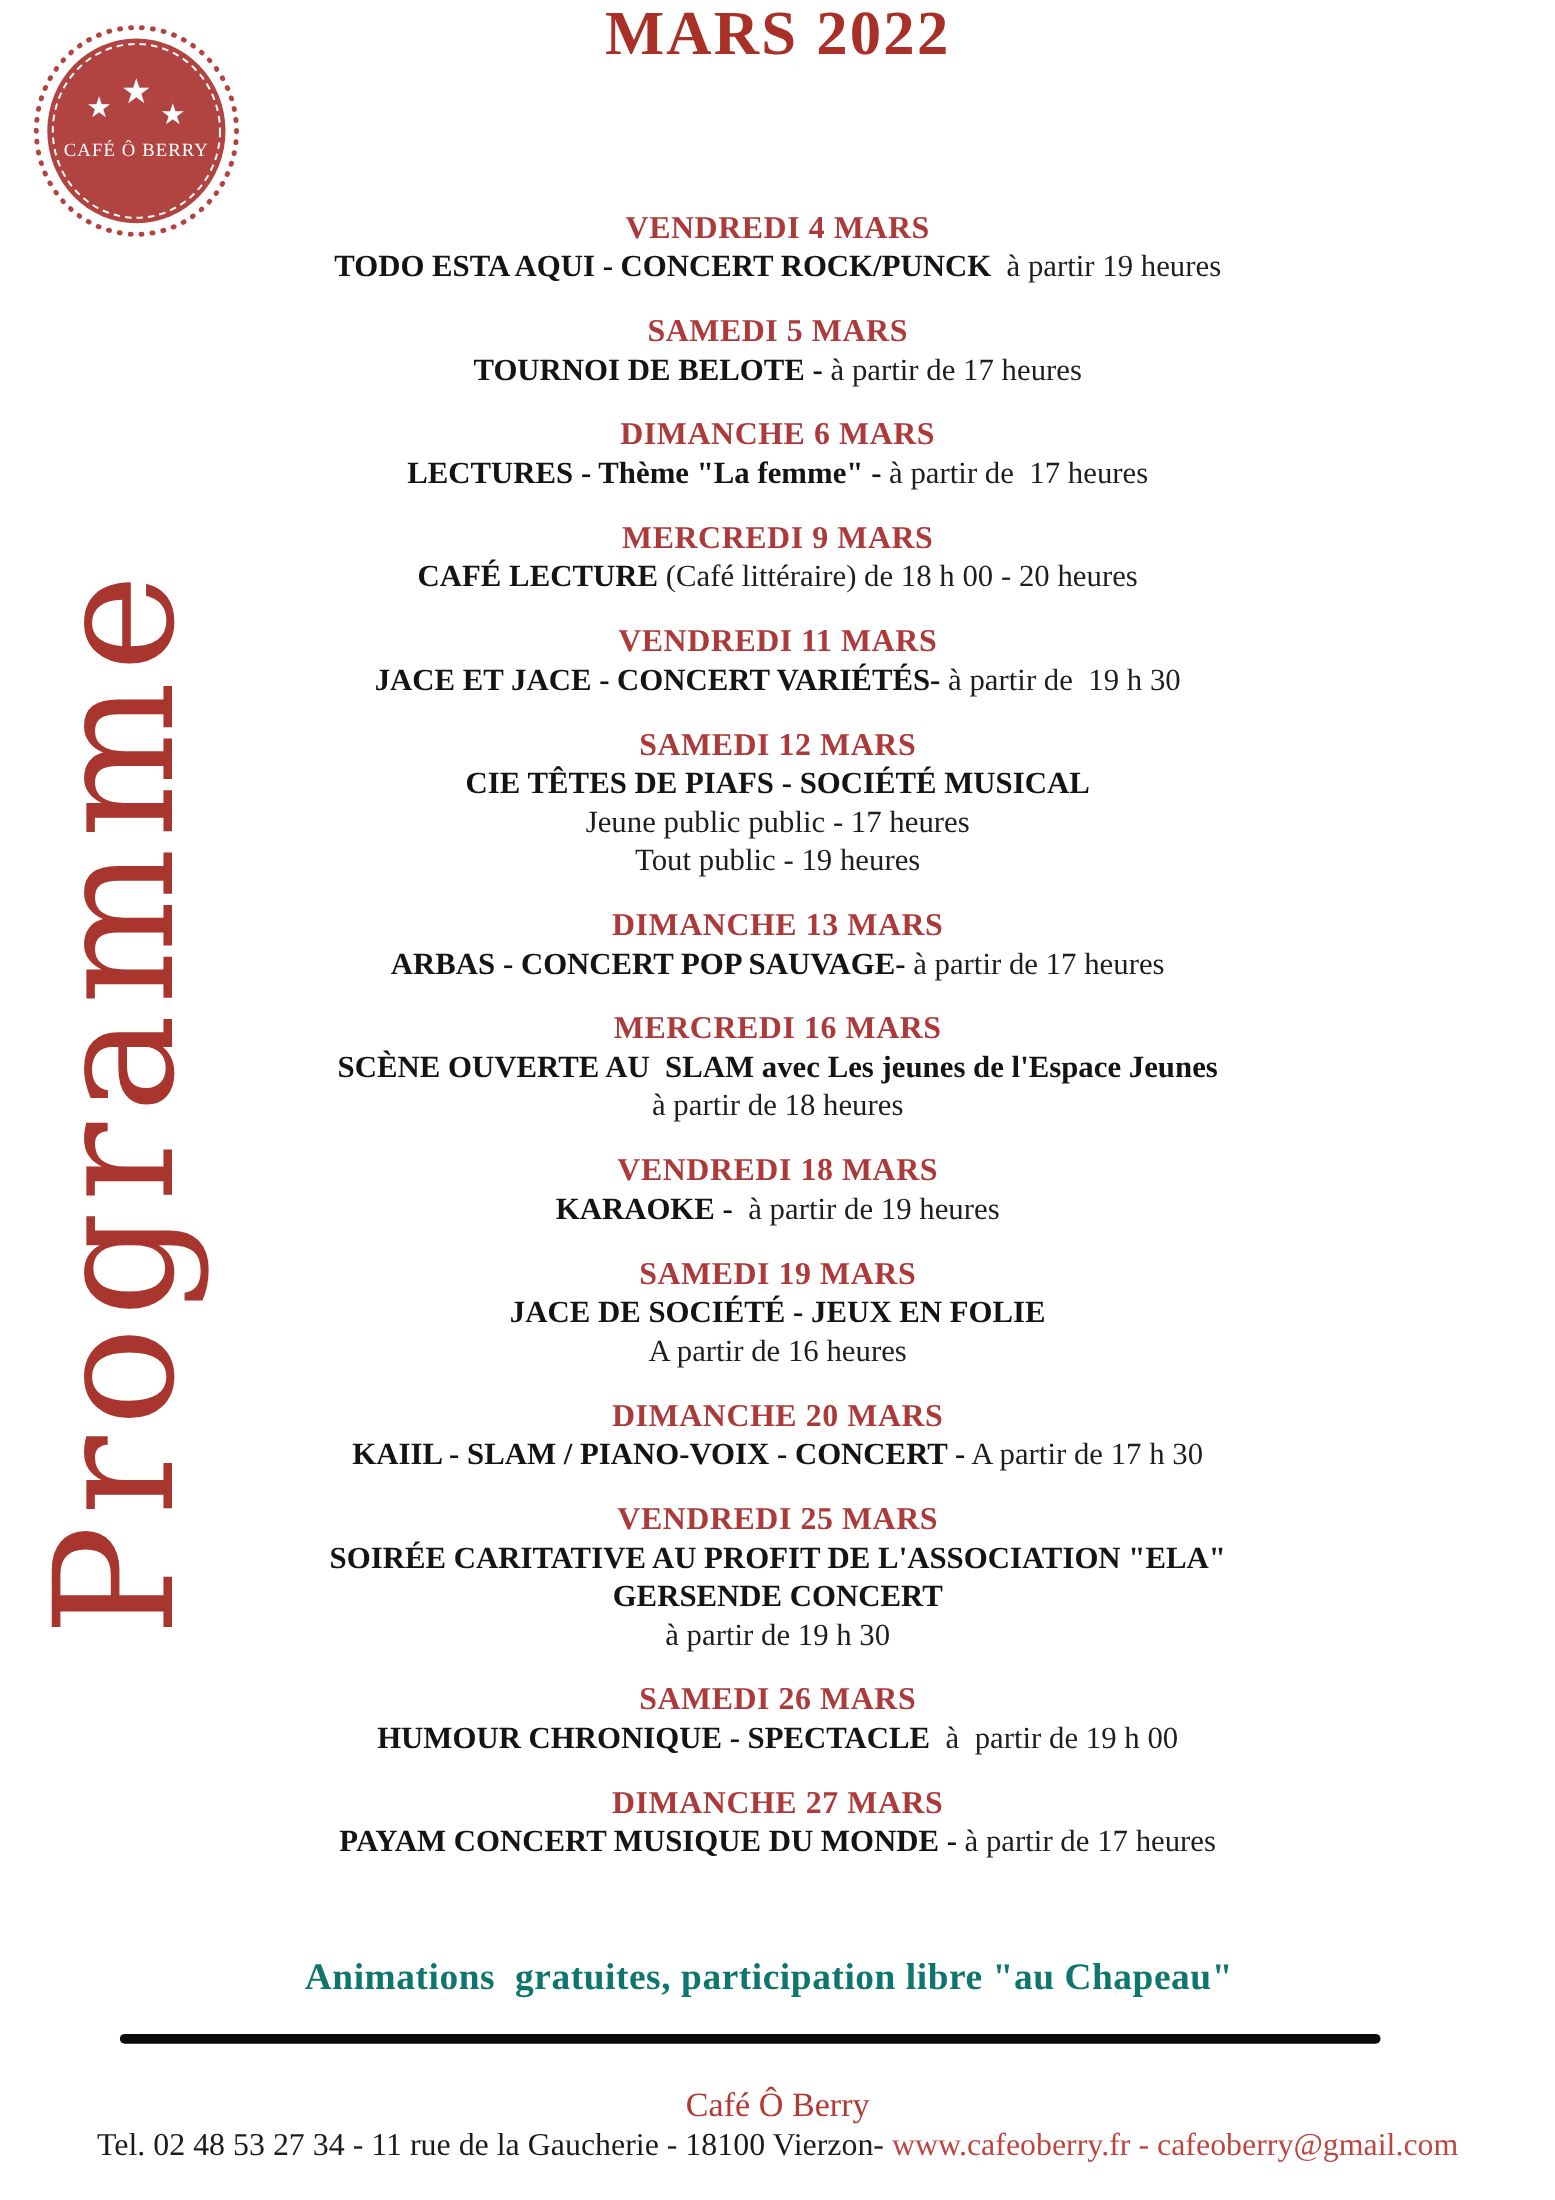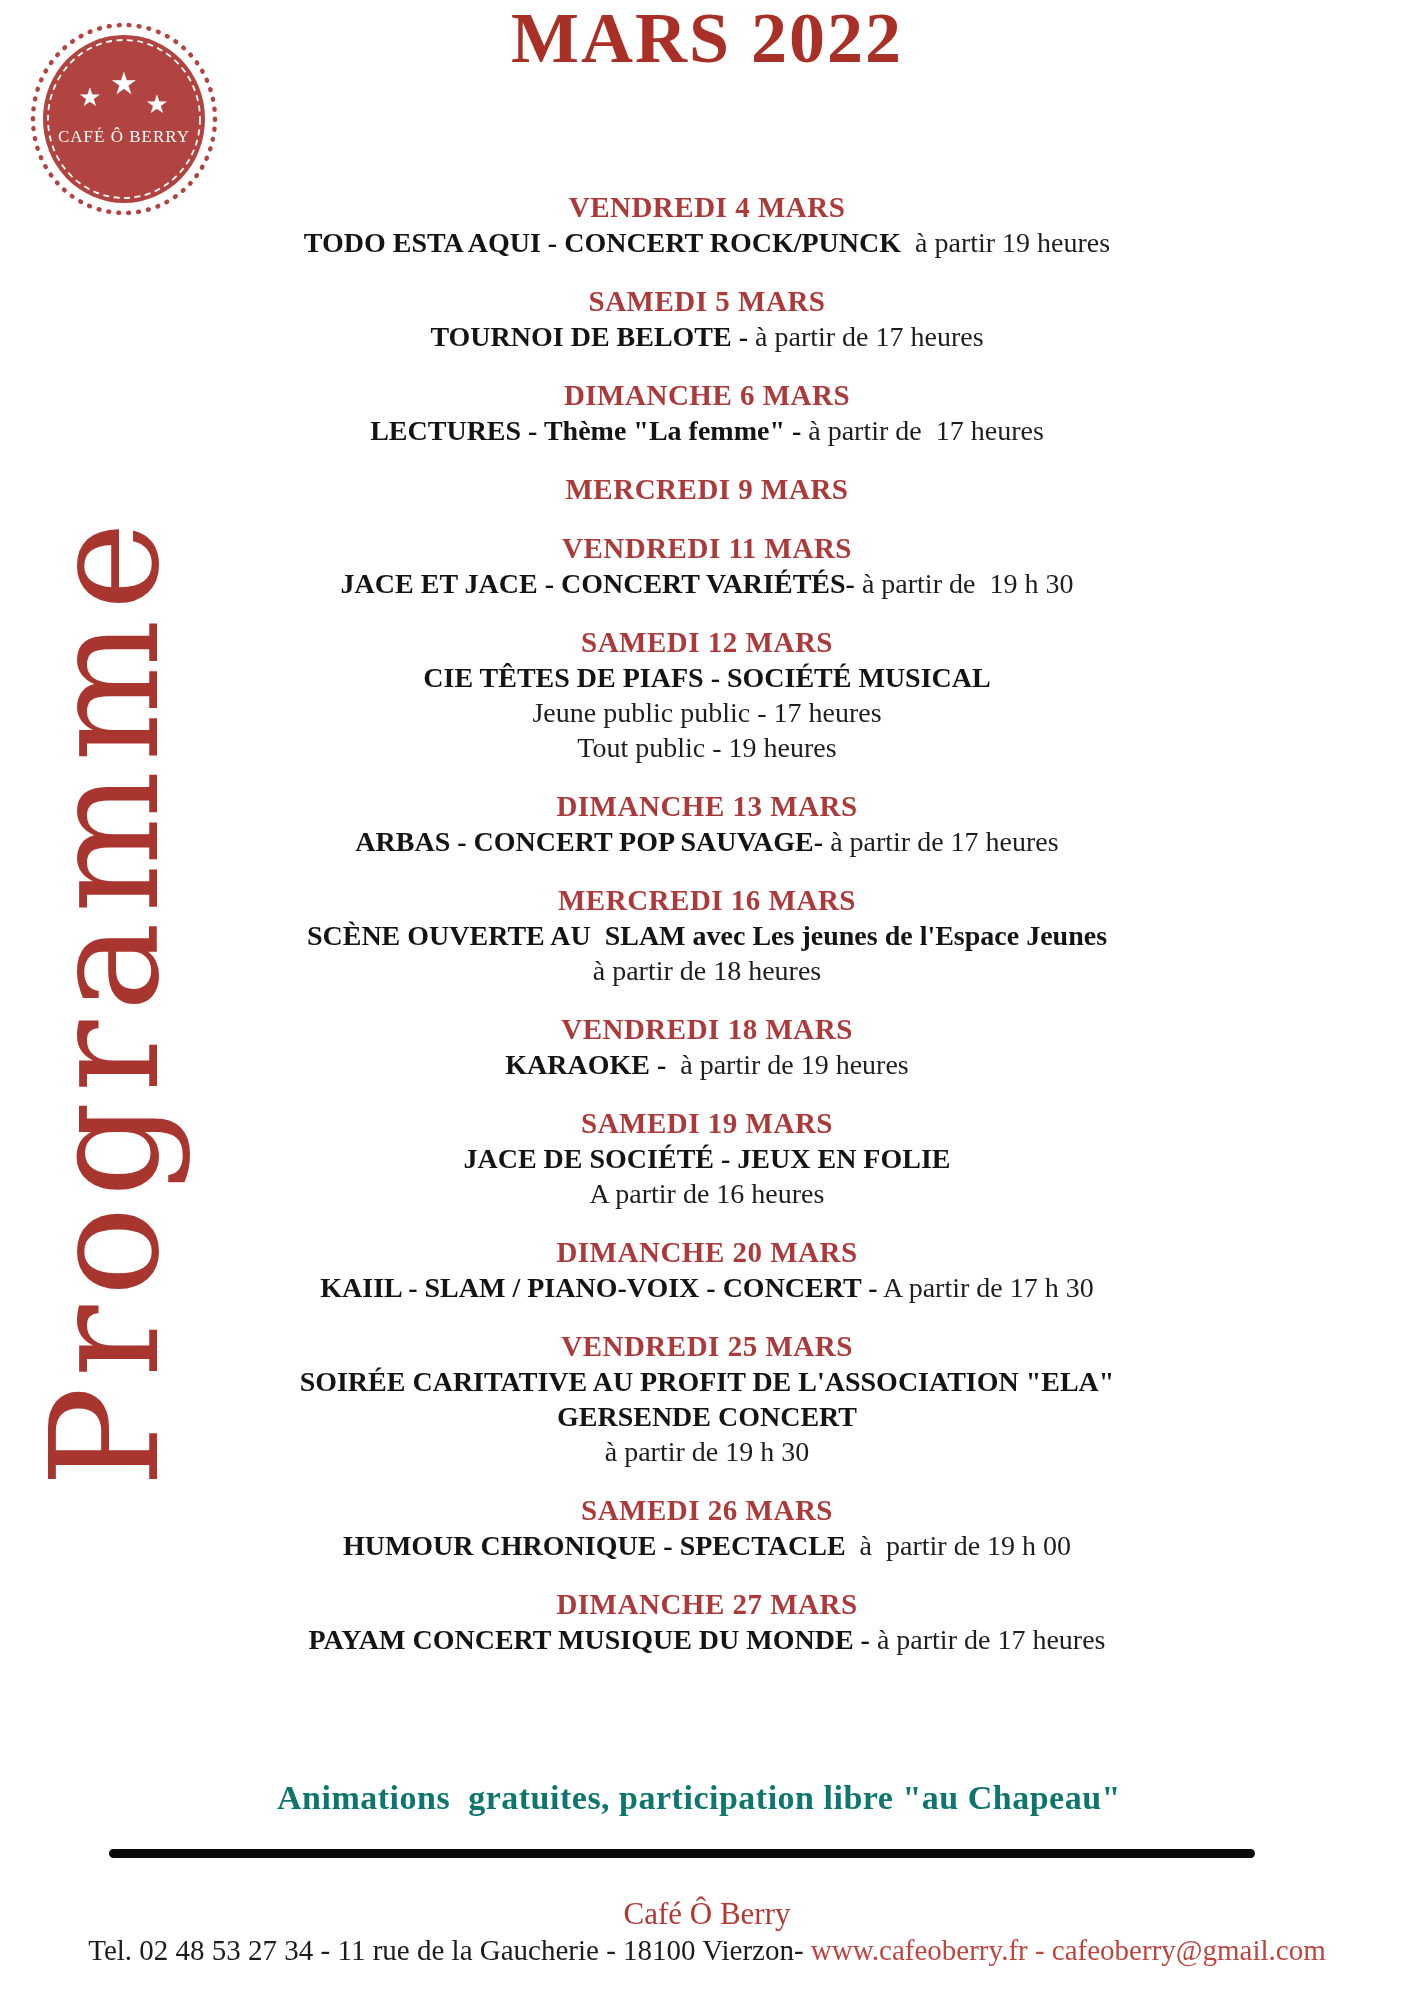--- a/index.html
+++ b/index.html
@@ -14,21 +14,21 @@
     --page-bg:#ffffff;
   }
   html,body{margin:0;padding:0;}
   body{width:1414px;height:2000px;background:var(--page-bg);
        font-family:"Liberation Serif", serif;}
   .page{position:relative;width:1414px;height:2000px;overflow:hidden;background:var(--page-bg);}
 
   .logo{position:absolute;left:28px;top:20px;width:192px;height:198px;}
 
   .title{position:absolute;left:0;right:0;top:2px;text-align:center;
-         font-weight:bold;font-size:72px;line-height:1;letter-spacing:2px;
+         font-weight:bold;font-size:57px;line-height:1;letter-spacing:2px;
          color:var(--title-red);}
 
   .programme{position:absolute;left:105px;top:1000px;
              transform:translate(-50%,-50%) rotate(-90deg);
              white-space:nowrap;color:var(--programme-red);
              font-family:"DejaVu Serif", serif;
              font-size:150px;letter-spacing:9px;line-height:1;}
 
   .events{position:absolute;left:0;right:0;top:190px;text-align:center;
           font-size:28px;line-height:35px;color:var(--body-black);}
@@ -80,20 +80,21 @@
       <div class="event">
         <div class="event-date">SAMEDI 5 MARS</div>
         <div class="event-line"><span class="b">TOURNOI DE BELOTE -</span><span class="r"> à partir de 17 heures</span></div>
       </div>
       <div class="event">
         <div class="event-date">DIMANCHE 6 MARS</div>
         <div class="event-line"><span class="b">LECTURES - Thème "La femme" -</span><span class="r"> à partir de  17 heures</span></div>
       </div>
       <div class="event">
         <div class="event-date">MERCREDI 9 MARS</div>
+        <div class="event-line"><span class="b">CAFÉ LECTURE</span><span class="r"> (Café littéraire) de 18 h 00 - 20 heures</span></div>
       </div>
       <div class="event">
         <div class="event-date">VENDREDI 11 MARS</div>
         <div class="event-line"><span class="b">JACE ET JACE - CONCERT VARIÉTÉS-</span><span class="r"> à partir de  19 h 30</span></div>
       </div>
       <div class="event">
         <div class="event-date">SAMEDI 12 MARS</div>
         <div class="event-line"><span class="b">CIE TÊTES DE PIAFS - SOCIÉTÉ MUSICAL</span></div>
         <div class="event-line"><span class="r">Jeune public public - 17 heures</span></div>
         <div class="event-line"><span class="r">Tout public - 19 heures</span></div>

